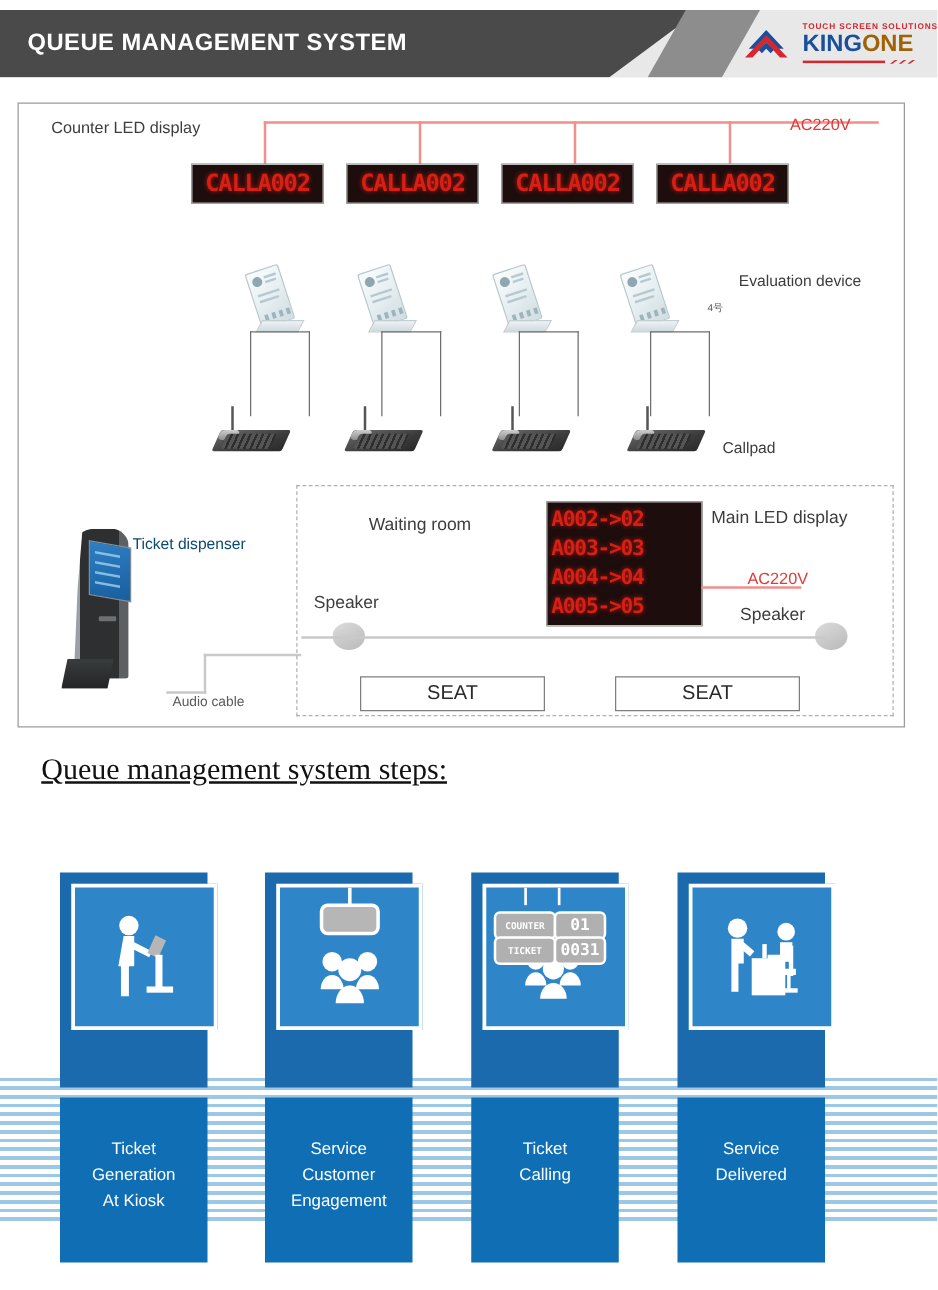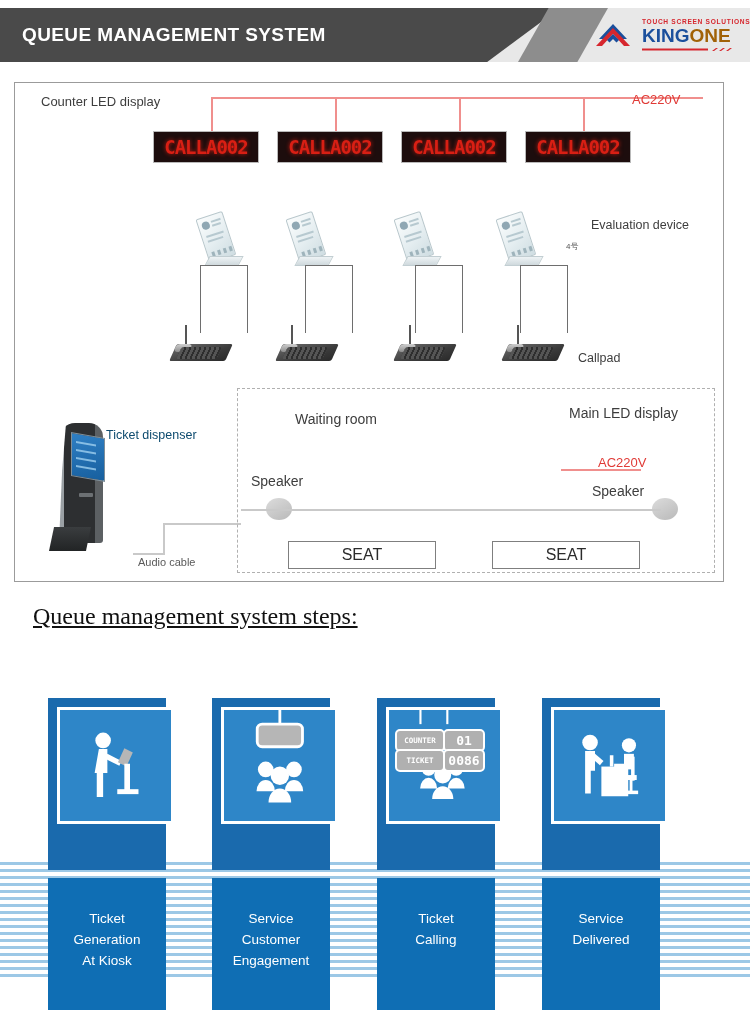--- a/index.html
+++ b/index.html
@@ -345,20 +345,26 @@
   <div class="lbl" style="left:91px;top:345px;color:#0c4a6e;">Ticket dispenser</div>
 
   <div class="grayline" style="left:148px;top:440px;width:1.5px;height:32px;"></div>
   <div class="grayline" style="left:118px;top:470px;width:32px;height:1.5px;"></div>
   <div class="grayline" style="left:148px;top:440px;width:78px;height:1.5px;"></div>
   <div class="lbl" style="left:123px;top:473px;font-size:11px;color:#5a5a5a;">Audio cable</div>
 
   <div class="waitbox"></div>
   <div class="lbl" style="left:236px;top:328px;font-size:14px;margin-left:44px;">Waiting room</div>
 
+  <div class="mainled">
+    <div class="row">A002-&gt;02</div>
+    <div class="row">A003-&gt;03</div>
+    <div class="row">A004-&gt;04</div>
+    <div class="row">A005-&gt;05</div>
+  </div>
   <div class="lbl" style="left:554px;top:322px;font-size:14px;">Main LED display</div>
 
   <div class="redline" style="left:546px;top:386px;width:80px;height:1.5px;"></div>
   <div class="lbl-red" style="left:583px;top:372px;">AC220V</div>
 
   <div class="lbl" style="left:236px;top:390px;font-size:14px;">Speaker</div>
   <div class="lbl" style="left:577px;top:400px;font-size:14px;">Speaker</div>
   <div class="speaker" style="left:251px;top:415px;"></div>
   <div class="speaker" style="left:637px;top:415px;"></div>
   <div class="grayline" style="left:226px;top:426px;width:420px;height:1.5px;"></div>
@@ -424,21 +430,21 @@
       <circle cx="33" cy="83" r="10" class="wt"></circle>
       <path d="M21 111 a12 15 0 0 1 24 0 z" class="wt"></path>
       <circle cx="72" cy="83" r="10" class="wt"></circle>
       <path d="M60 111 a12 15 0 0 1 24 0 z" class="wt"></path>
       <circle cx="53" cy="92" r="12" class="wt"></circle>
       <path d="M38 126 a15 18 0 0 1 30 0 z" class="wt"></path>
     </svg>
     <div class="counter-box" style="left:6px;top:19px;width:46px;height:19px;font-size:7.5px;">COUNTER</div>
     <div class="counter-box" style="left:54px;top:19px;width:38px;height:19px;font-size:13px;">01</div>
     <div class="counter-box" style="left:6px;top:39px;width:46px;height:19px;font-size:7.5px;">TICKET</div>
-    <div class="counter-box" style="left:54px;top:39px;width:38px;height:19px;font-size:13px;">0086</div>
+    <div class="counter-box" style="left:54px;top:39px;width:38px;height:19px;font-size:13px;">0031</div>
   </div>
   <div class="label">
     <span>
       <span>Ticket</span><br>
       <span>Calling</span>
     </span>
   </div>
 </div>
 
 <div class="panel" style="left:542px;">

